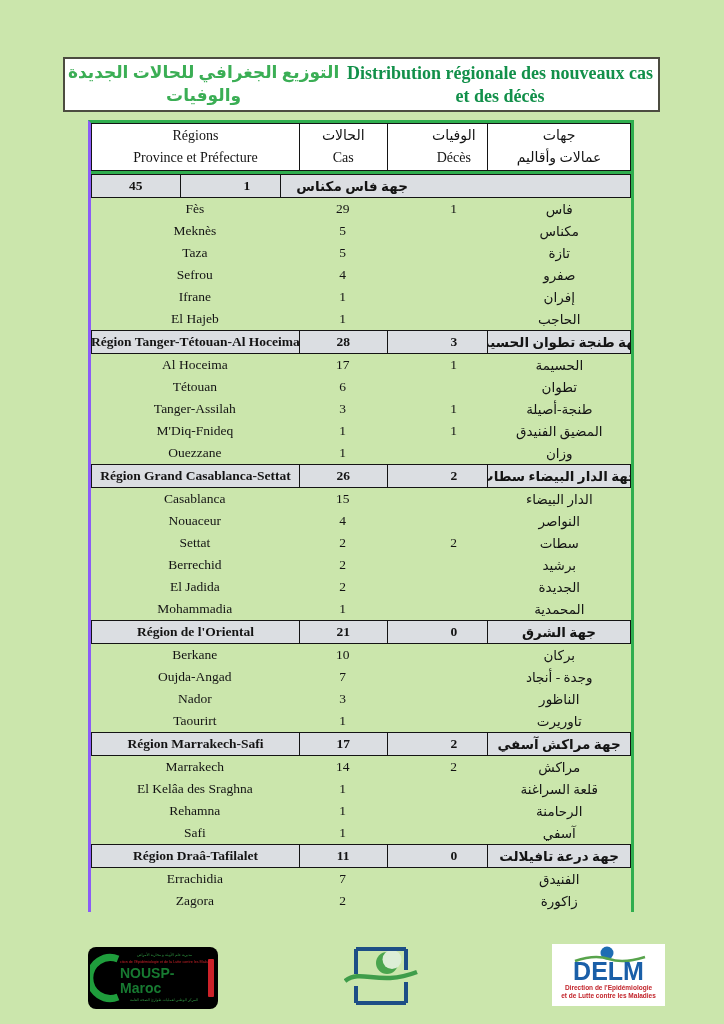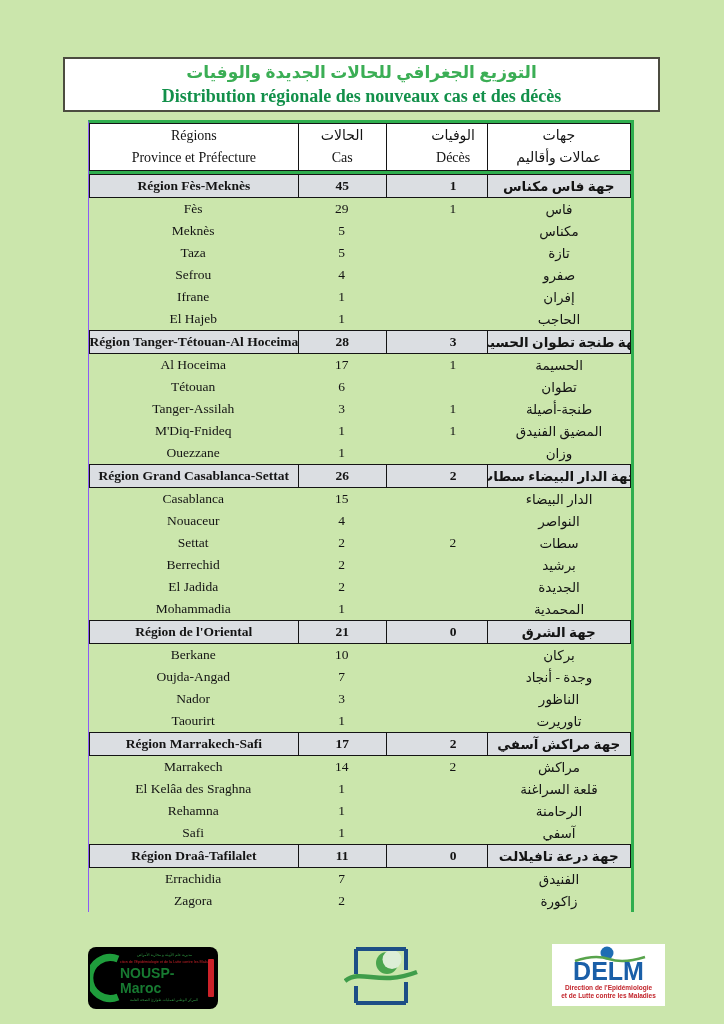--- a/index.html
+++ b/index.html
@@ -6,29 +6,29 @@
   body{
     width:724px;height:1024px;overflow:hidden;position:relative;
     background:#cbe6ac;
     font-family:"Liberation Serif","DejaVu Serif","DejaVu Sans",serif;
     color:#141414;
   }
   
   .title-box{
     position:absolute;left:63px;top:57px;width:593px;height:51px;
     background:#ffffff;border:2px solid #4c4c40;
-    display:flex;flex-direction:column;justify-content:center;align-items:center;
+    display:flex;flex-direction:row;justify-content:center;align-items:center;
     text-align:center;
   }
   .title-ar{font-size:17px;font-weight:bold;color:#3bae55;line-height:1.35;direction:rtl;}
   .title-fr{font-size:18px;font-weight:bold;color:#12904a;line-height:1.25;}
   
   .tbl{
     position:absolute;left:88px;top:120px;width:546px;box-sizing:border-box;
-    border-left:1px solid #8b5cf6;border-right:3px solid #2fae4e;border-top:3px solid #2fae4e;
+    border-left:3px solid #8b5cf6;border-right:3px solid #2fae4e;border-top:3px solid #2fae4e;
   }
   .green-sep{height:3px;background:#2fae4e;}
   .header-box{
     display:flex;background:#ffffff;border:1px solid #141414;height:46px;
   }
   .hcell{
     box-sizing:border-box;display:flex;flex-direction:column;justify-content:center;
     align-items:center;text-align:center;line-height:1.55;font-size:14px;
   }
   .hcell + .hcell{border-left:1px solid #141414;}
@@ -90,21 +90,20 @@
       <span>Décès</span>
     </div>
     <div class="hcell c4" dir="rtl">
       <span>جهات</span>
       <span>عمالات وأقاليم</span>
     </div>
   </div>
   <div class="green-sep"></div>
   <div id="tbody">
       <div class="row region-row">
-        <div class="cell c1">Région Fès-Meknès</div>
         <div class="cell c2">45</div>
         <div class="cell c3">1</div>
         <div class="cell c4" dir="rtl">جهة فاس مكناس</div>
       </div>
       <div class="row detail-row">
         <div class="cell c1">Fès</div>
         <div class="cell c2">29</div>
         <div class="cell c3">1</div>
         <div class="cell c4" dir="rtl">فاس</div>
       </div>

